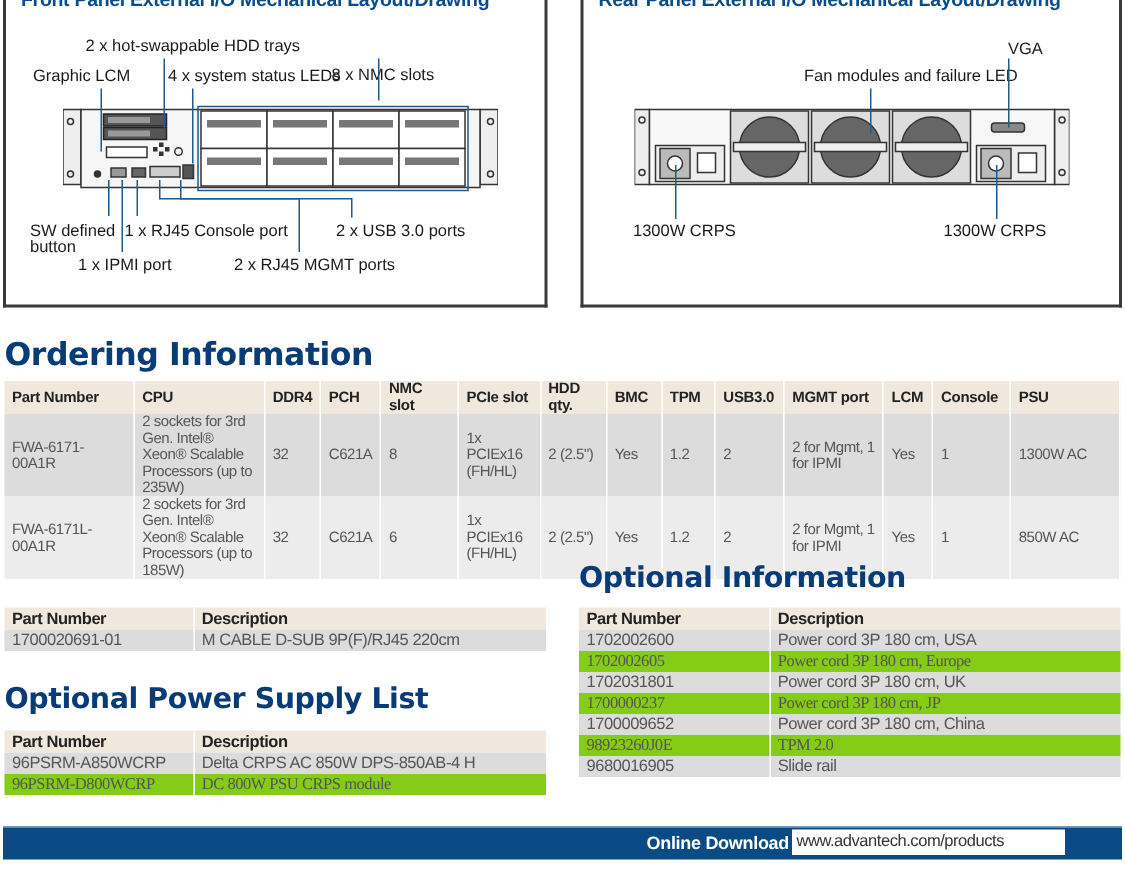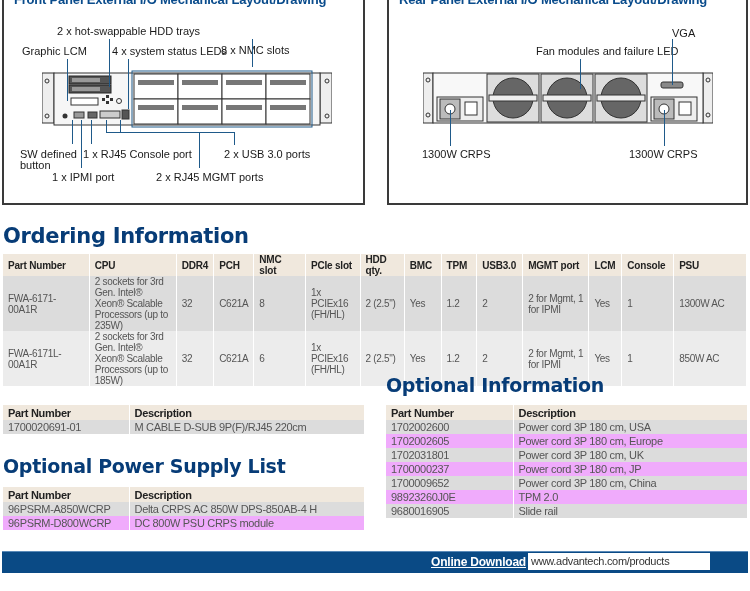--- a/index.html
+++ b/index.html
@@ -45,30 +45,30 @@
 
   .list-table { font-size: 11px; }
   .list-table th {
     background: #f0e8dd; color: #222; text-align: left; font-weight: bold;
     font-size: 11px; height: 15px; padding: 0 5px; letter-spacing: -0.3px;
   }
   .list-table td {
     color: #555; font-size: 11px; padding: 0 5px; height: 14px; line-height: 14px; letter-spacing: -0.3px;
   }
   .list-table tr.odd td { background: #dcdcdc; }
-  .list-table tr.even td { background: #f0abfc; }
+  .list-table tr.even td { background: #84cc16; font-family: Liberation Serif, serif; }
   .list-table td.pn, .list-table th.pn { border-right: 1px solid #fff; }
 
   #footer-bar {
     position: absolute; left: 2px; top: 551px; width: 746px; height: 22px;
     background: #0a4a85; border-top: 1px solid #5a8ab8;
   }
   #footer-label {
     position: absolute; right: 222px; top: 3px; color: #fff; font-weight: bold;
-    font-size: 12px; font-family: "Liberation Sans", sans-serif; letter-spacing: -0.2px; text-decoration: underline;
+    font-size: 12px; font-family: "Liberation Sans", sans-serif; letter-spacing: -0.2px;
   }
   #footer-url {
     position: absolute; left: 526px; top: 1px; width: 182px; height: 17px; background: #fff;
     color: #333; font-size: 11px; line-height: 17px; padding-left: 3px;
     font-family: "Liberation Sans", sans-serif; letter-spacing: -0.3px;
   }
 </style>
 </head>
 <body>
 

